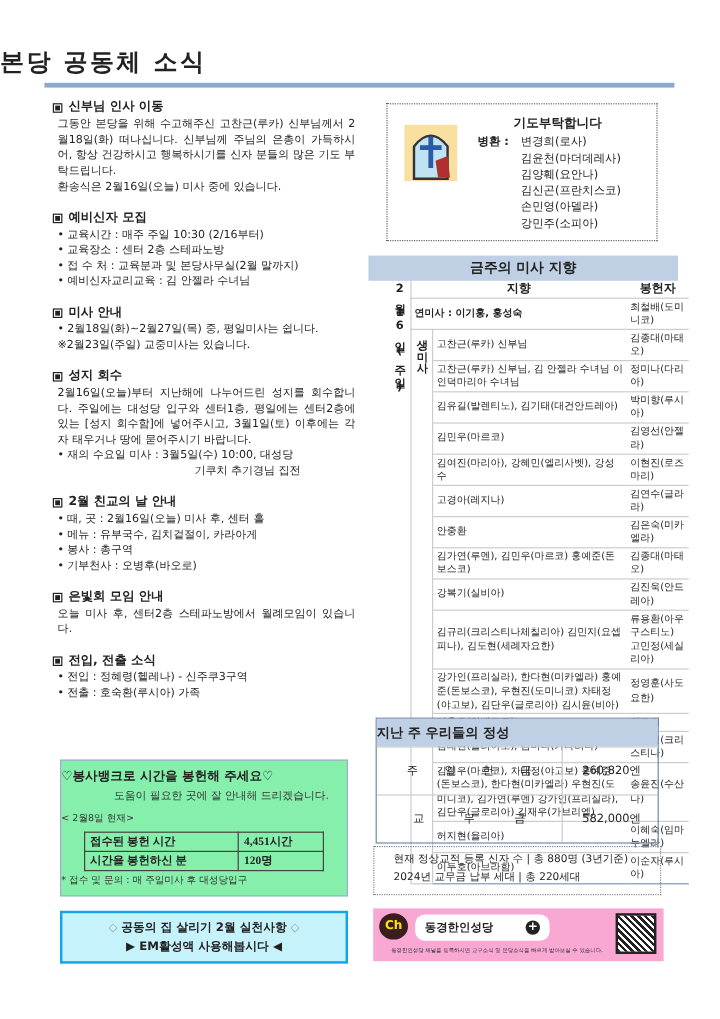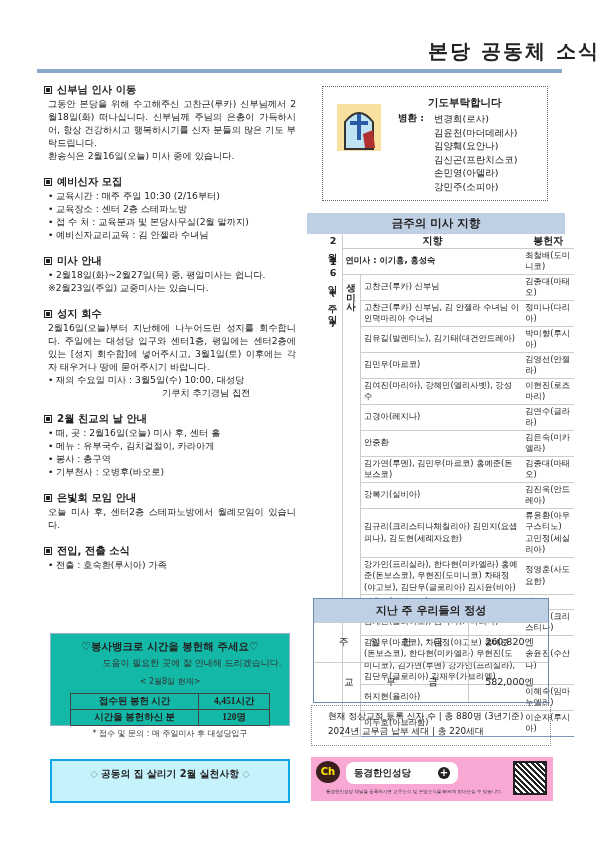--- a/index.html
+++ b/index.html
@@ -1,29 +1,29 @@
 <!DOCTYPE html>
 <html><head>
 <meta charset="utf-8">
 <style>
   * { box-sizing: border-box; margin: 0; padding: 0; }
   body { width: 600px; height: 849px; background: #fff; font-family: "DejaVu Sans", sans-serif; color: #222; position: relative; overflow: hidden; }
-  .title { position: absolute; top: 38px; left: 0; width: 600px; text-align: right; font-size: 20px; font-weight: bold; letter-spacing: 2px; }
+  .title { position: absolute; top: 38px; left: 0; width: 600px; text-align: left; font-size: 20px; font-weight: bold; letter-spacing: 2px; }
   .title-bar { position: absolute; top: 69px; left: 37px; width: 525px; height: 4px; background: #8aaacc; }
   .left { position: absolute; left: 44px; top: 83px; width: 252px; font-size: 9.2px; line-height: 13px; }
   .sec { margin-bottom: 13px; }
   .sec h3 { font-size: 10.3px; font-weight: bold; margin-bottom: 1px; display: flex; align-items: center; text-align: right; }
   .sq { display: inline-block; width: 8px; height: 8px; border: 1px solid #222; margin-right: 5px; position: relative; }
   .sq::after { content: ""; position: absolute; left: 1px; top: 1px; width: 4px; height: 4px; background: #222; }
   .para { padding-left: 4px; text-align: justify; }
   .bl { padding-left: 4px; }
   .bl li { list-style: none; position: relative; padding-left: 8px; }
   .bl li::before { content: "•"; position: absolute; left: 0; }
   .indent2 { padding-left: 118px; }
-  .bank { position: absolute; left: 50px; top: 633px; width: 240px; height: 93px; background: #14b8a6; border: 1px solid #9bb0c8; text-align: center; }
+  .bank { position: absolute; left: 50px; top: 633px; width: 240px; height: 114px; background: #86efac; border: 1px solid #9bb0c8; }
   .bank .t { font-size: 10.5px; font-weight: bold; margin-top: 6px; }
   .bank .s { font-size: 9px; margin-top: 3px; color: #333; margin-left: 44px; }
   .bank .d { font-size: 8px; margin-top: 6px; color: #333; }
   .bank table { margin: 6px auto 0; border-collapse: collapse; width: 200px; font-size: 9.5px; font-weight: bold; font-family: Liberation Serif, serif; }
   .bank td { border: 1px solid #444; padding: 1px 4px; }
   .bank .n { font-size: 8px; margin-top: 2px; color: #333; }
   .home { position: absolute; left: 50px; top: 759px; width: 240px; height: 44px; background: #c6f2fb; border: 2px solid #0ea5e9; text-align: center; font-size: 9.8px; font-weight: bold; line-height: 16px; padding-top: 5px; }
   .home .dia { color: #8aa; font-weight: normal; }
   .prayer { position: absolute; left: 322px; top: 86px; width: 226px; height: 115px; border: 1px dotted #666; }
   .prayer .icon { position: absolute; left: 14px; top: 17px; width: 44px; height: 47px; background: #f9dfa0; }
@@ -31,21 +31,21 @@
   .prayer .lbl { position: absolute; left: 75px; top: 25px; font-size: 9.5px; font-weight: bold; }
   .prayer ul { position: absolute; left: 111px; top: 25px; list-style: none; font-size: 9.5px; line-height: 13.5px; }
   .mass { position: absolute; left: 307px; top: 213px; width: 258px; }
   .mass .hd { background: #c0d0e4; text-align: center; font-weight: bold; font-size: 11.5px; padding: 3px 0; }
   .mass table { border-collapse: collapse; width: 250px; margin-left: 17px; font-size: 8.3px; }
   .mass td, .mass th { border-bottom: 1px solid #ccc; padding: 1px 3px; vertical-align: middle; line-height: 11.5px; }
   .mass th { font-size: 10px; }
   .vtext { writing-mode: vertical-rl; text-orientation: upright; font-weight: bold; font-size: 9.5px; }
   .bottomline { border-bottom: 1px solid #7a98bb !important; }
   .give { position: absolute; left: 313px; top: 598px; width: 236px; border: 1px solid #6e8bb0; }
-  .give .hd { background: #c0d0e4; text-align: center; font-weight: bold; font-size: 11px; padding: 4px 0; }
+  .give .hd { background: #c0d0e4; font-weight: bold; font-size: 11px; padding: 4px 0; }
   .give .row { display: flex; height: 40px; align-items: center; border-top: 1px solid #ccc; font-size: 9.5px; }
   .give .k { width: 155px; border-right: 1px solid #ccc; height: 100%; display: flex; align-items: center; justify-content: space-around; padding: 0 14px; }
   .give .v { flex: 1; text-align: right; padding-right: 14px; }
   .stats { position: absolute; left: 311px; top: 705px; width: 240px; height: 41px; border: 1px dotted #888; font-size: 8.8px; line-height: 15px; padding: 3px 0 0 16px; }
   .kakao { position: absolute; left: 311px; top: 757px; width: 242px; height: 44px; background: #f9a8d4; }
   .kakao .ch { position: absolute; left: 5px; top: 4px; width: 24px; height: 22px; background: #3a1d1d; border-radius: 50%; color: #fde500; font-weight: bold; font-size: 10px; text-align: center; line-height: 22px; }
   .kakao .pill { position: absolute; left: 35px; top: 5px; width: 112px; height: 22px; background: #fff; border-radius: 8px; font-size: 9.5px; font-weight: bold; padding: 5px 8px; }
   .kakao .plus { position: absolute; right: 8px; top: 5px; width: 12px; height: 12px; border-radius: 50%; background: #222; color: #fff; font-size: 10px; line-height: 12px; text-align: center; }
   .kakao .qr { position: absolute; right: 6px; top: 4px; width: 34px; height: 34px; background: repeating-linear-gradient(45deg,#222 0 2px,#fff 2px 4px); border: 2px solid #222; }
   .kakao .cap { position: absolute; left: 15px; top: 32px; font-size: 4.5px; color: #333; }
@@ -116,20 +116,21 @@
         <span>은빛회 모임 안내</span>
       </h3>
     <p class="para">오늘 미사 후, 센터2층 스테파노방에서 월례모임이 있습니다.</p>
   </div>
   <div class="sec">
     <h3>
         <span class="sq"></span>
         <span>전입, 전출 소식</span>
       </h3>
     <ul class="bl">
+      <li>전입 : 정혜령(헬레나) - 신주쿠3구역</li>
       <li>전출 : 호숙환(루시아) 가족</li>
     </ul>
   </div>
 </div>
 
 <div class="bank">
   <div class="t">♡봉사뱅크로 시간을 봉헌해 주세요♡</div>
   <div class="s">도움이 필요한 곳에 잘 안내해 드리겠습니다.</div>
   <div class="d">&lt; 2월8일 현재&gt;</div>
   <table>
@@ -142,20 +143,21 @@
           <td>시간을 봉헌하신 분</td>
           <td>120명</td>
         </tr>
   </tbody>
     </table>
   <div class="n">* 접수 및 문의 : 매 주일미사 후 대성당입구</div>
 </div>
 
 <div class="home">
   <div><span class="dia">◇ </span><span>공동의 집 살리기 2월 실천사항</span><span class="dia"> ◇</span></div>
+  <div><span>▶ </span><span>EM활성액 사용해봅시다</span><span> ◀</span></div>
 </div>
 
 <div class="prayer">
   <div class="icon">
     <svg width="44" height="47" viewBox="0 0 44 47">
         <path d="M8 45 V18 Q22 0 36 18 V45 Z" fill="#bfe3f2" stroke="#333" stroke-width="2"></path>
         <rect x="20" y="10" width="4" height="26" fill="#2a5aa8"></rect>
         <rect x="13" y="17" width="18" height="4" fill="#2a5aa8"></rect>
         <path d="M26 30 L36 26 L38 44 L28 44 Z" fill="#b03030"></path>
       </svg>

